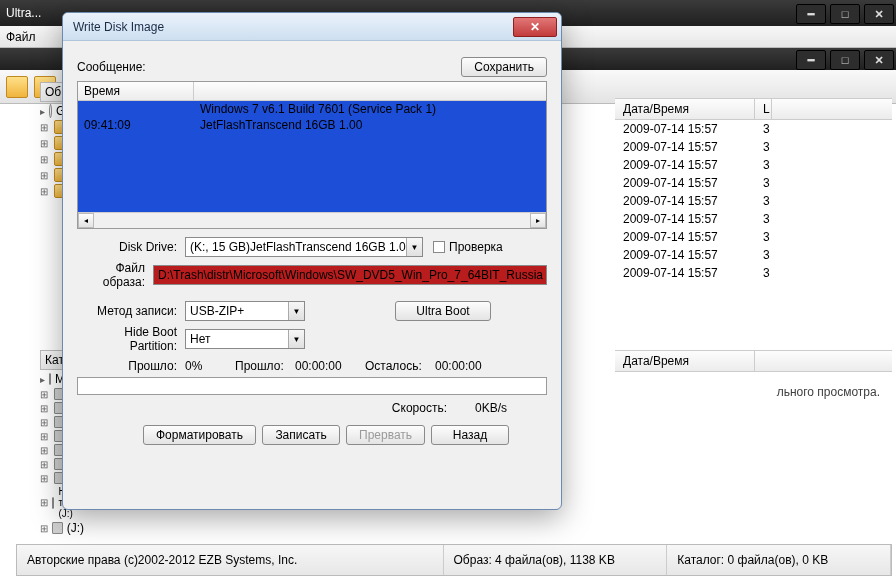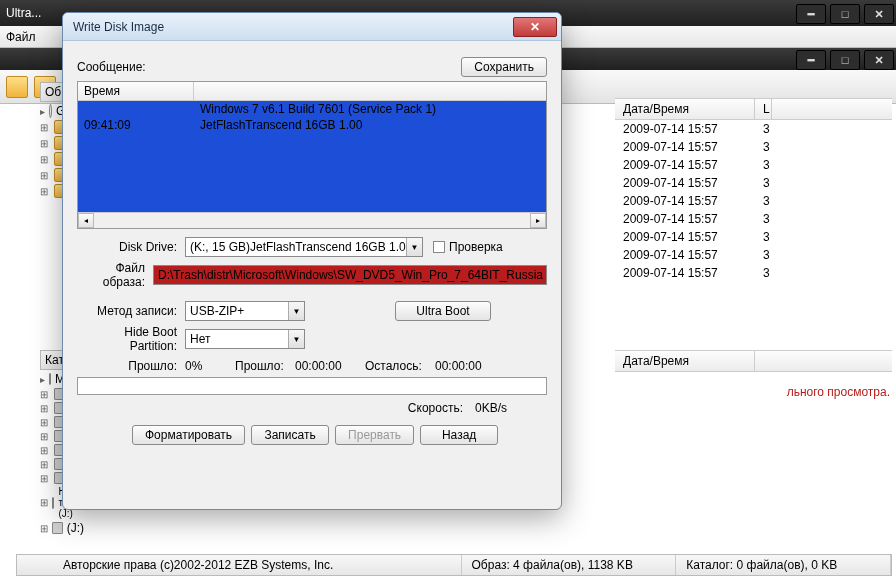--- a/index.html
+++ b/index.html
@@ -27,22 +27,22 @@
   .drv-ic { width:16px; height:12px; background:#d0d0d0; border:1px solid #888; border-radius:1px; }
   .twisty { font-size:10px; color:#666; width:10px; }
   .right-area { position:absolute; left:615px; top:98px; right:4px; bottom:32px; }
   .col-hdr-row { display:flex; background:linear-gradient(#fdfdfd,#ececec); border-top:1px solid #ccc; border-bottom:1px solid #ccc; }
   .col-hdr { padding:3px 8px; border-right:1px solid #ccc; }
   .data-row { display:flex; }
   .data-cell { padding:2px 8px; }
   .date-col { width:140px; }
   .l-col { width:10px; }
   .right-lower { position:absolute; left:615px; right:4px; top:350px; }
-  .preview-txt { position:absolute; right:6px; top:385px; color:#b91c1c; }
-  .statusbar { position:absolute; left:16px; right:4px; bottom:8px; height:22px; background:linear-gradient(#f7f7f7,#e7e7e7); border:1px solid #bbb; display:flex; align-items:center; font-size:11px;padding-left:36px; }
+  .preview-txt { position:absolute; right:16px; top:385px; color:#404040; }
+  .statusbar { position:absolute; left:16px; right:4px; bottom:8px; height:32px; background:linear-gradient(#f7f7f7,#e7e7e7); border:1px solid #bbb; display:flex; align-items:center; font-size:11px; }
   .status-cell { padding:0 10px; border-right:1px solid #ccc; height:100%; display:flex; align-items:center; }
 
   
   .dialog { position:absolute; left:62px; top:12px; width:500px; height:498px;
             background:#f0f0f0; border:1px solid #6b8aaf; border-radius:6px;
             box-shadow:0 8px 30px rgba(0,0,0,0.35); overflow:hidden; }
   .dlg-title { height:28px; background:linear-gradient(#eaf2fb,#cddff0); display:flex; align-items:center; padding-left:10px; border-bottom:1px solid #b0c4de; }
   .dlg-title-txt { flex:1; color:#1a2b45; }
   .dlg-close { width:44px; height:20px; margin-right:4px; background:linear-gradient(#e27777,#c23b3b); border:1px solid #8e1f1f; border-radius:2px; color:#fff; display:flex; align-items:center; justify-content:center; font-weight:bold; font-size:12px; }
   .dlg-body { position:absolute; left:0; right:0; top:28px; bottom:0; padding:12px 14px; }
@@ -61,21 +61,21 @@
   .msg-hdr { padding:2px 6px; border-right:1px solid #ccc; }
   .msg-body-row { display:flex; }
   .msg-cell { padding:1px 6px; }
   .time-col { width:116px; }
   .evt-col { flex:1; }
   .msg-scroll { position:absolute; left:0; right:0; bottom:0; height:16px; background:#f0f0f0; border-top:1px solid #ccc; display:flex; }
   .sb-btn { width:16px; height:100%; border:1px solid #bbb; background:linear-gradient(#fdfdfd,#e3e3e3); display:flex; align-items:center; justify-content:center; font-size:8px; }
   .sb-track { flex:1; }
 
   .progress-box { background:#fff; border:1px solid #9a9a9a; height:18px; margin:4px 0 6px 0; }
-  .btn-row { display:flex; gap:6px; justify-content:flex-start; margin-left:55px; margin-top:10px; }
+  .btn-row { display:flex; gap:6px; justify-content:center; margin-left:28px; margin-top:10px; }
 
   .sep-zone { margin-top:6px; }
   .small-gap { height:4px; }
 </style>
 </head>
 <body>
 
 <div class="parent-window">
   <div class="parent-titlebar">
     <span class="parent-title">Ultra...</span>
@@ -321,21 +321,21 @@
       <span style="width:50px;">0%</span>
       <span style="width:60px; text-align:left; padding-right:6px;">Прошло:</span>
       <span style="width:70px;">00:00:00</span>
       <span style="width:70px; text-align:left; padding-right:6px;">Осталось:</span>
       <span>00:00:00</span>
     </div>
 
     <div class="progress-box"></div>
 
     <div class="row" style="justify-content:flex-end; padding-right:40px;">
-      <span style="padding-right:12px;">Скорость:</span>
+      <span style="padding-right:28px;">Скорость:</span>
       <span>0KB/s</span>
     </div>
 
     <div class="btn-row">
       <span class="btn">Форматировать</span>
       <span class="btn">Записать</span>
       <span class="btn disabled">Прервать</span>
       <span class="btn">Назад</span>
     </div>
   </div>

